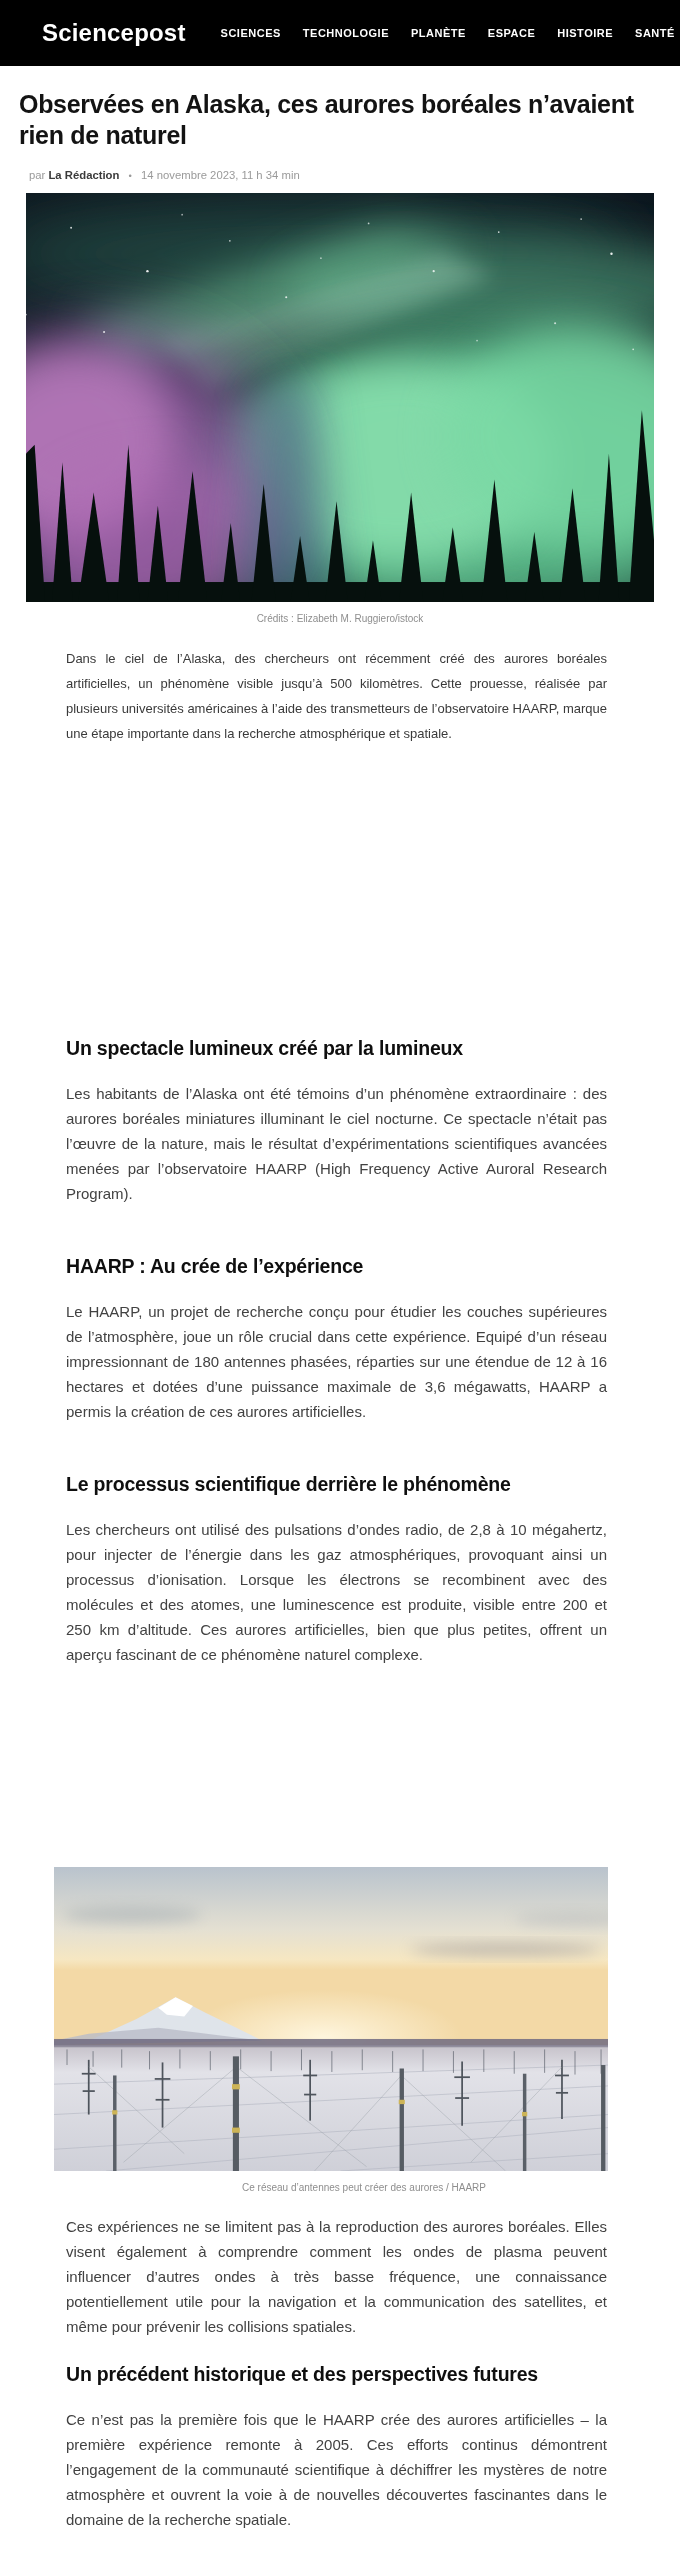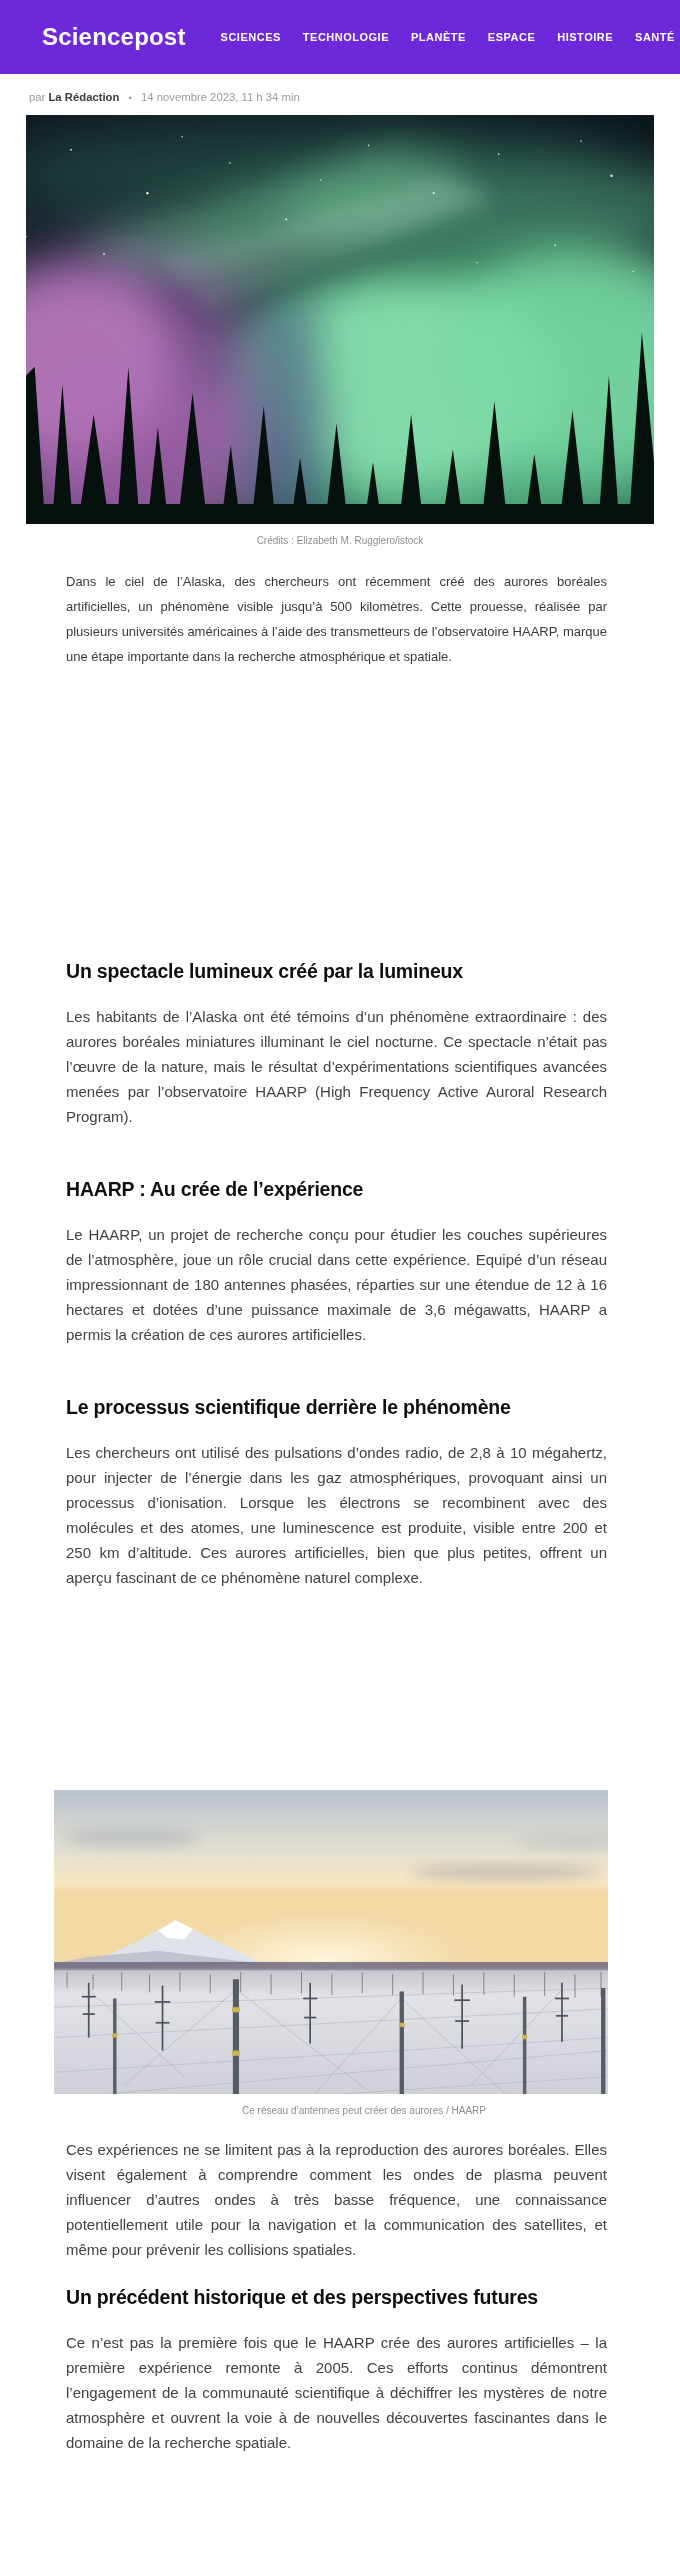--- a/index.html
+++ b/index.html
@@ -5,22 +5,22 @@
   * { margin:0; padding:0; box-sizing:border-box; }
   html,body { background:#ffffff; }
   body {
     width:680px;
     font-family:"Liberation Sans", sans-serif;
     overflow-x:hidden;
     color:#424242;
   }
   
   .site-header {
-    height:74px;
-    background:#6d28d9;
+    height:66px;
+    background:#000000;
     display:flex;
     align-items:center;
     padding-left:42px;
     white-space:nowrap;
   }
   .logo {
     color:#ffffff;
     font-size:24px;
     font-weight:bold;
     letter-spacing:0.2px;
@@ -102,20 +102,21 @@
     <span class="nav-item">TECHNOLOGIE</span>
     <span class="nav-item">PLANÈTE</span>
     <span class="nav-item">ESPACE</span>
     <span class="nav-item">HISTOIRE</span>
     <span class="nav-item">SANTÉ</span>
   </nav>
 </header>
 
 <article>
 
+  <h1 class="article-title">Observées en Alaska, ces aurores boréales n’avaient rien de naturel</h1>
 
   <div class="byline">
     <span>par</span>
     <span class="author">La Rédaction</span>
     <span class="sep">•</span>
     <span>14 novembre 2023, 11 h 34 min</span>
   </div>
 
   <figure class="hero-figure">
     <svg viewBox="0 0 724 471" preserveAspectRatio="none" role="img">

